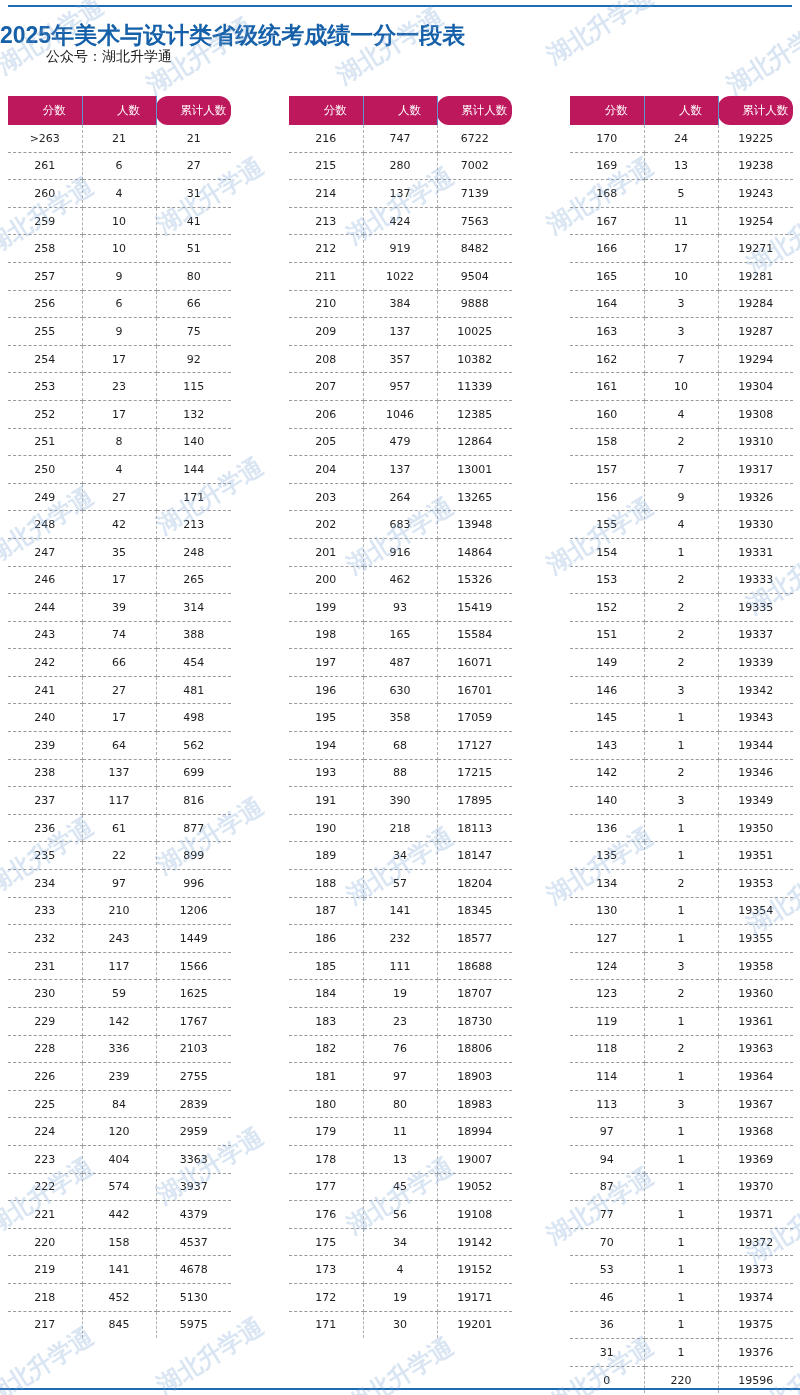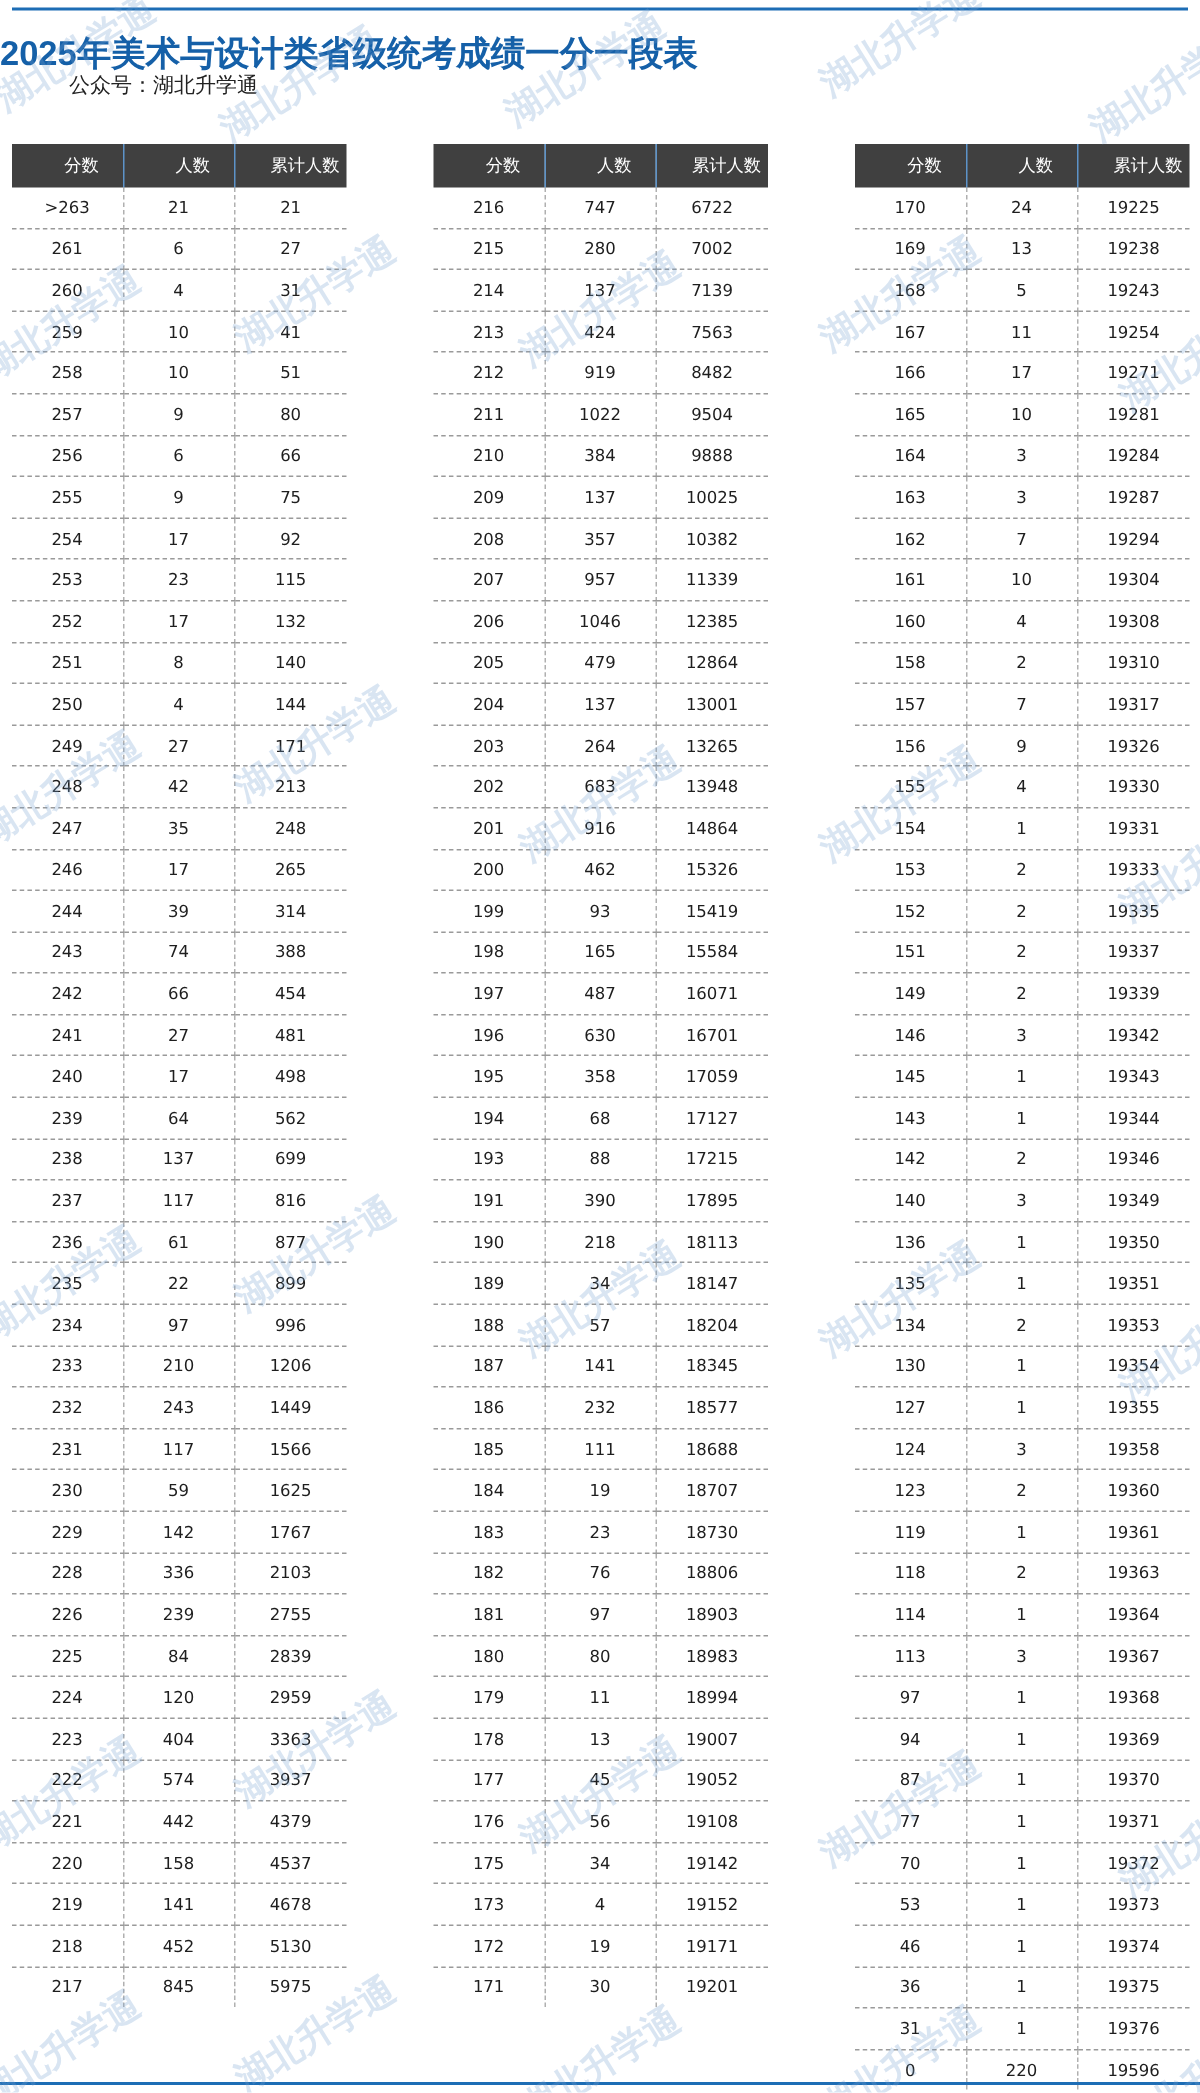--- a/index.html
+++ b/index.html
@@ -21,24 +21,24 @@
   .watermarks { position:absolute; inset:0; pointer-events:none; z-index:5; }
   .wm {
     position:absolute; font-size:24px; color:rgba(120,160,210,0.28);
     transform:rotate(-32deg); white-space:nowrap; font-weight:bold;
   }
   .tbl {
     position:absolute; top:96px; width:223px; border-collapse:collapse;
     font-size:11px; table-layout:fixed;
   }
   .tbl th {
-    background:#404040; color:#fff; font-weight:normal; height:27px;
+    background:#be185d; color:#fff; font-weight:normal; height:27px;
     font-size:11.5px; border-right:1px solid #5d93c9;padding-left:20px;
   }
-  .tbl th:last-child { border-right:none; }
+  .tbl th:last-child { border-right:none;border-radius:12px; }
   .tbl td {
     text-align:center; height:26.6px; padding:0;
     border-bottom:1px dashed #9a9a9a; border-right:1px dashed #b0b0b0;
     font-family:"DejaVu Sans","Liberation Sans",sans-serif; color:#1e1e1e;
   }
   .tbl td:last-child { border-right:none; }
   .tbl tr:last-child td { border-bottom:none; }
   #t1 { left:8px; } #t2 { left:289px; } #t3 { left:570px; }
 </style>
 </head>

